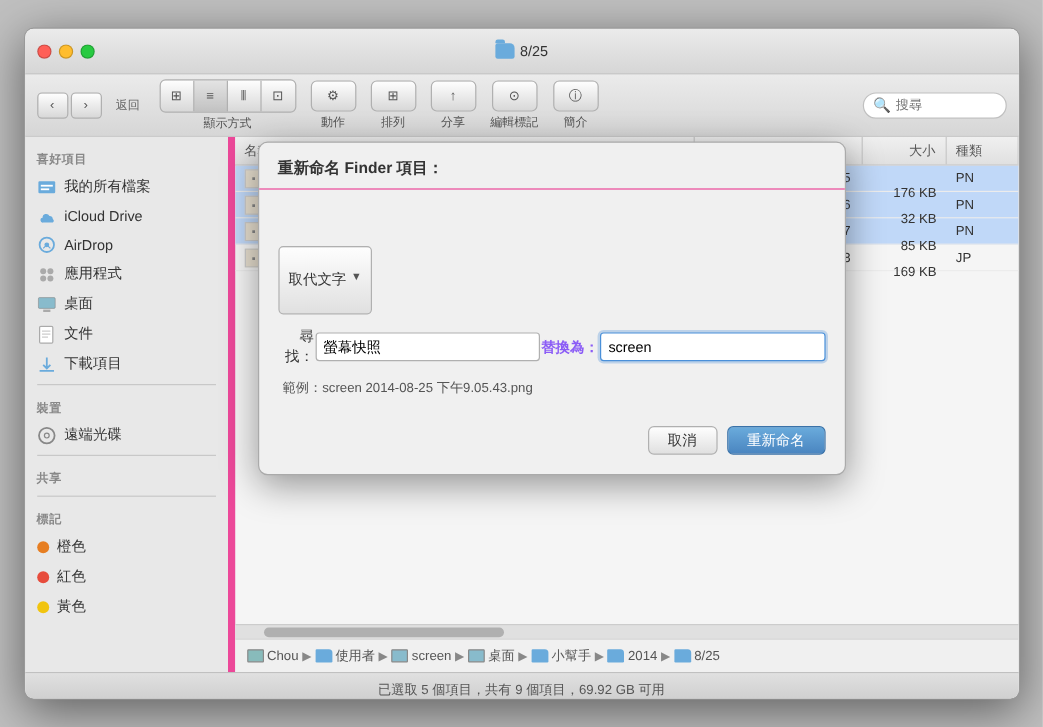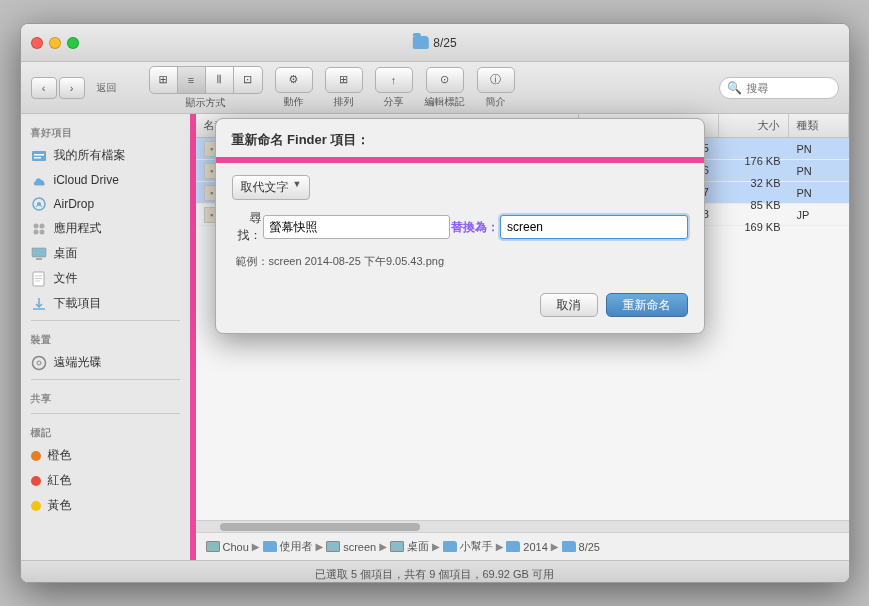--- a/index.html
+++ b/index.html
@@ -411,43 +411,44 @@
       border: 1px solid #aaa;
       pointer-events: all;
       padding-bottom: 16px;
     }
 
     .dialog-title {
       font-size: 13px;
       font-weight: 600;
       color: #333;
       padding: 12px 16px 8px 16px;
-      border-bottom: 6px solid #ec4899;
+      border-bottom: 1px solid #ec4899;
     }
 
     .dialog-body {
       padding: 12px 16px;
     }
 
     .dialog-mode-row {
       display: flex;
       align-items: center;
       margin-bottom: 10px;
     }
 
     .dropdown-btn {
       display: flex;
       gap: 4px;
       background: linear-gradient(to bottom, #fefefe, #e0e0e0);
       border: 1px solid #b0b0b0;
       border-radius: 4px;
-      padding: 3px 8px;
+      padding: 19px 8px;
       font-size: 12px;
       color: #333;
       cursor: pointer;
+      margin-top: 35px;
     }
 
     .dropdown-arrow {
       font-size: 9px;
       color: #555;
     }
 
     .dialog-form-row {
       display: flex;
       align-items: center;
@@ -537,21 +538,21 @@
         <div class="folder-icon-title"></div>
         <span>8/25</span>
       </div>
     </div>
 
     <div class="toolbar">
       <div class="toolbar-nav">
         <div class="nav-btn">‹</div>
         <div class="nav-btn">›</div>
       </div>
-      <span style="font-size:10px;color:#666;margin-right:24px;">返回</span>
+      <span style="font-size:10px;color:#666;margin-right:8px;">返回</span>
 
       <div class="toolbar-group">
         <div class="toolbar-btn-group">
           <div class="toolbar-btn" title="圖像">⊞</div>
           <div class="toolbar-btn active" title="列表">≡</div>
           <div class="toolbar-btn" title="欄位">⫴</div>
           <div class="toolbar-btn" title="封面流">⊡</div>
         </div>
         <span class="toolbar-label">顯示方式</span>
       </div>

